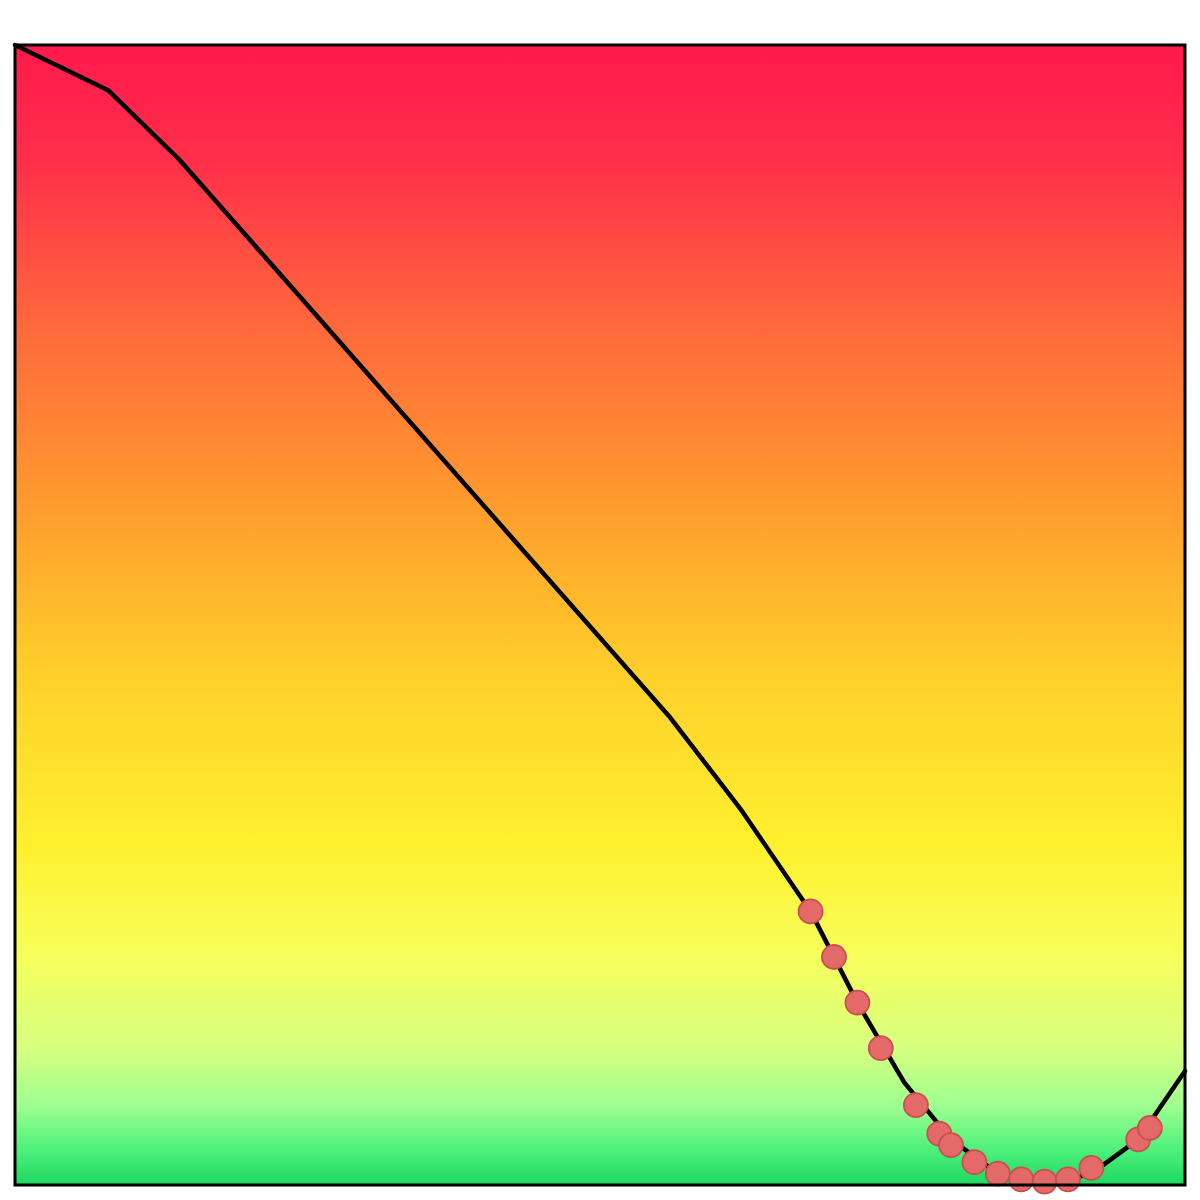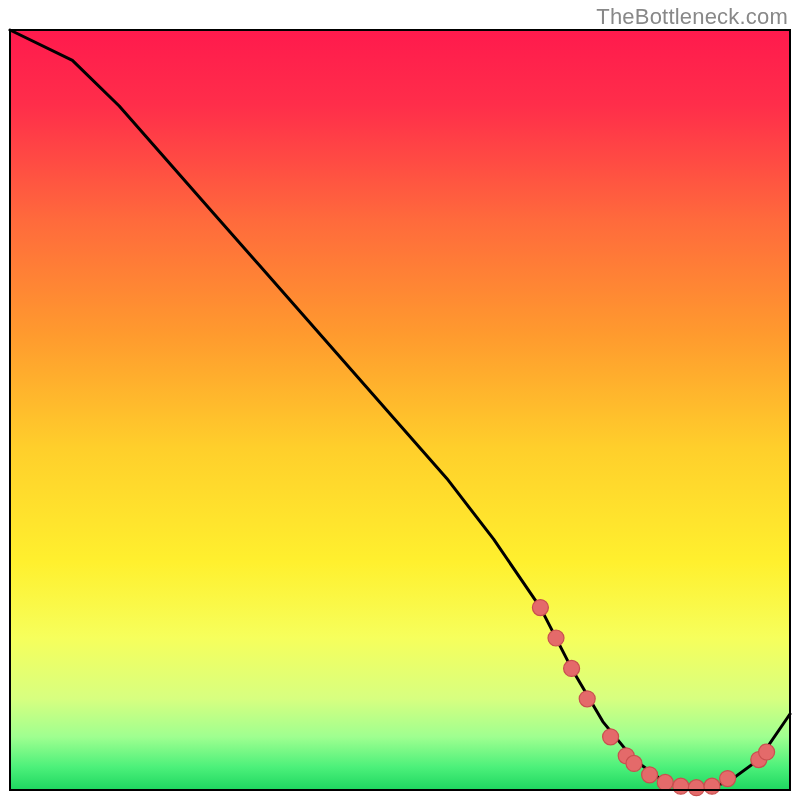--- a/index.html
+++ b/index.html
@@ -26,21 +26,20 @@
     letter-spacing: 0.2px;
   }
   svg {
     display: block;
   }
 </style>
 </head>
 <body>
 
 <div class="chart-container">
-  <div class="attribution">TheBottleneck.com</div>
 
   <svg id="chart-svg" width="800" height="800" viewBox="0 0 800 800">
     <defs>
       <linearGradient id="bg-grad" x1="0" y1="0" x2="0" y2="1">
           <stop offset="0.0%" stop-color="#ff1a4d"></stop>
           <stop offset="10.0%" stop-color="#ff2e4a"></stop>
           <stop offset="25.0%" stop-color="#ff6a3c"></stop>
           <stop offset="40.0%" stop-color="#ff9a2e"></stop>
           <stop offset="55.0%" stop-color="#ffcf2b"></stop>
           <stop offset="70.0%" stop-color="#fff02e"></stop>

